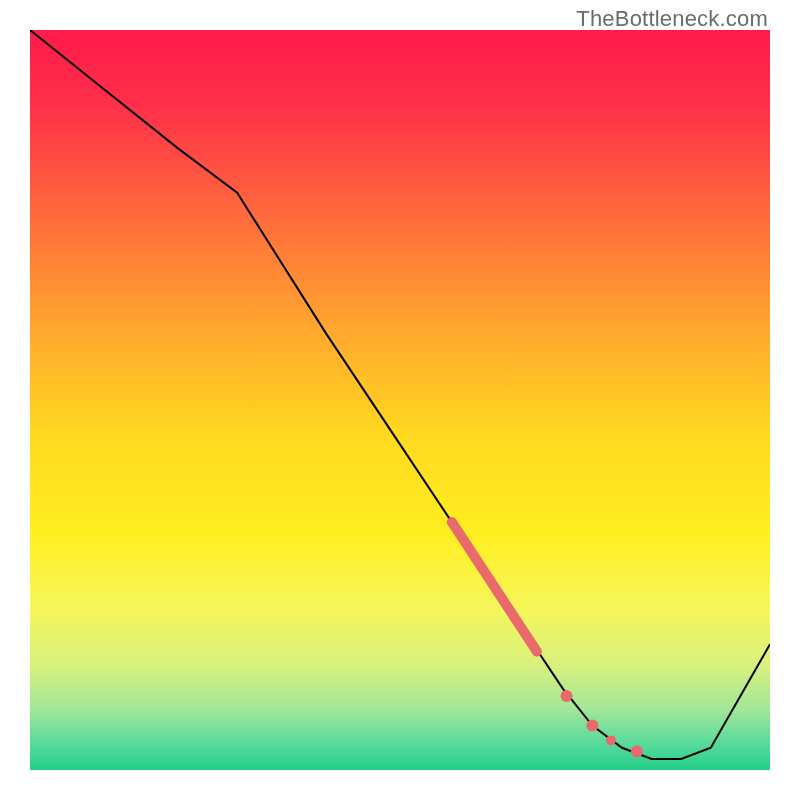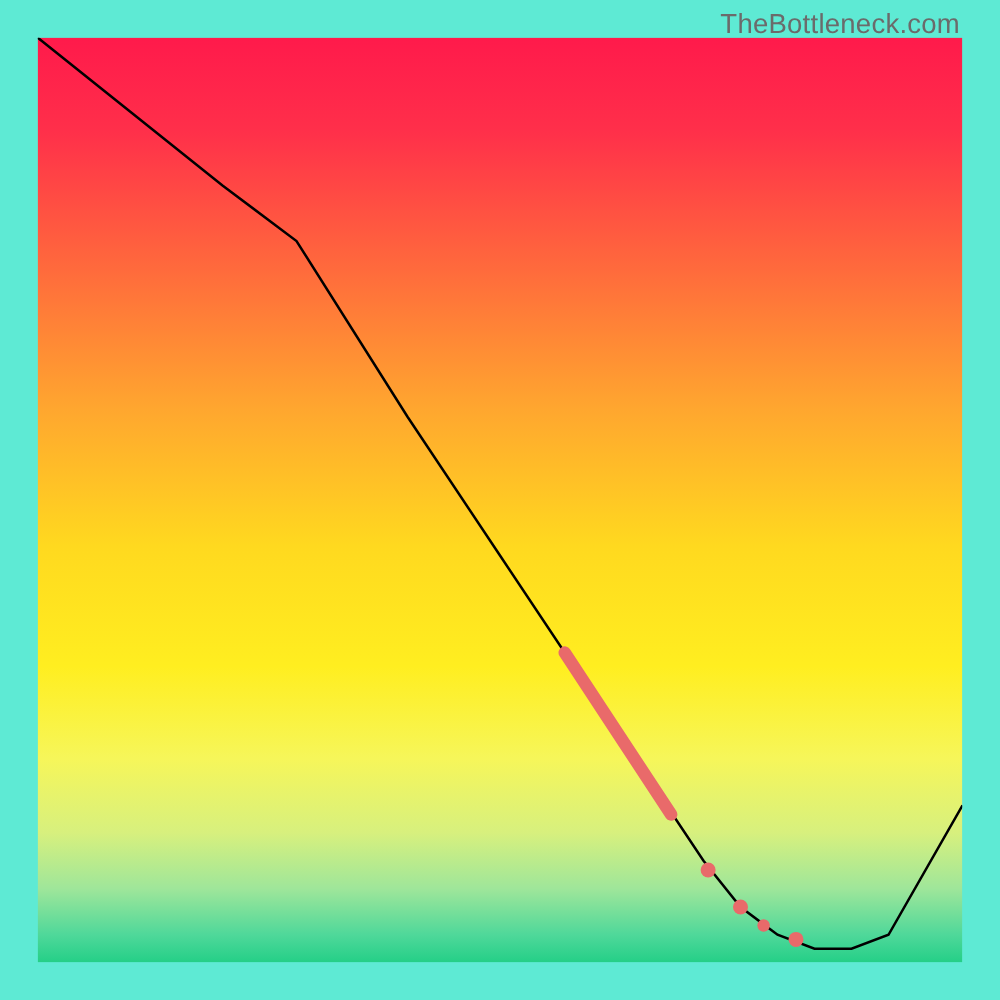--- a/index.html
+++ b/index.html
@@ -1,21 +1,21 @@
 <!DOCTYPE html>
 <html><head>
 <meta charset="utf-8">
 <style>
   * { margin: 0; padding: 0; box-sizing: border-box; }
   html, body { width: 800px; height: 800px; overflow: hidden; background: #000; }
   .frame {
     position: absolute;
     left: 0; top: 0;
     width: 800px; height: 800px;
-    background: #5eead4;
+    background: #ffffff;
   }
   .plot-area {
     position: absolute;
     left: 30px; top: 30px;
     width: 740px; height: 740px;
     overflow: hidden;
   }
   .gradient-bg {
     position: absolute;
     left: 0; top: 0;

